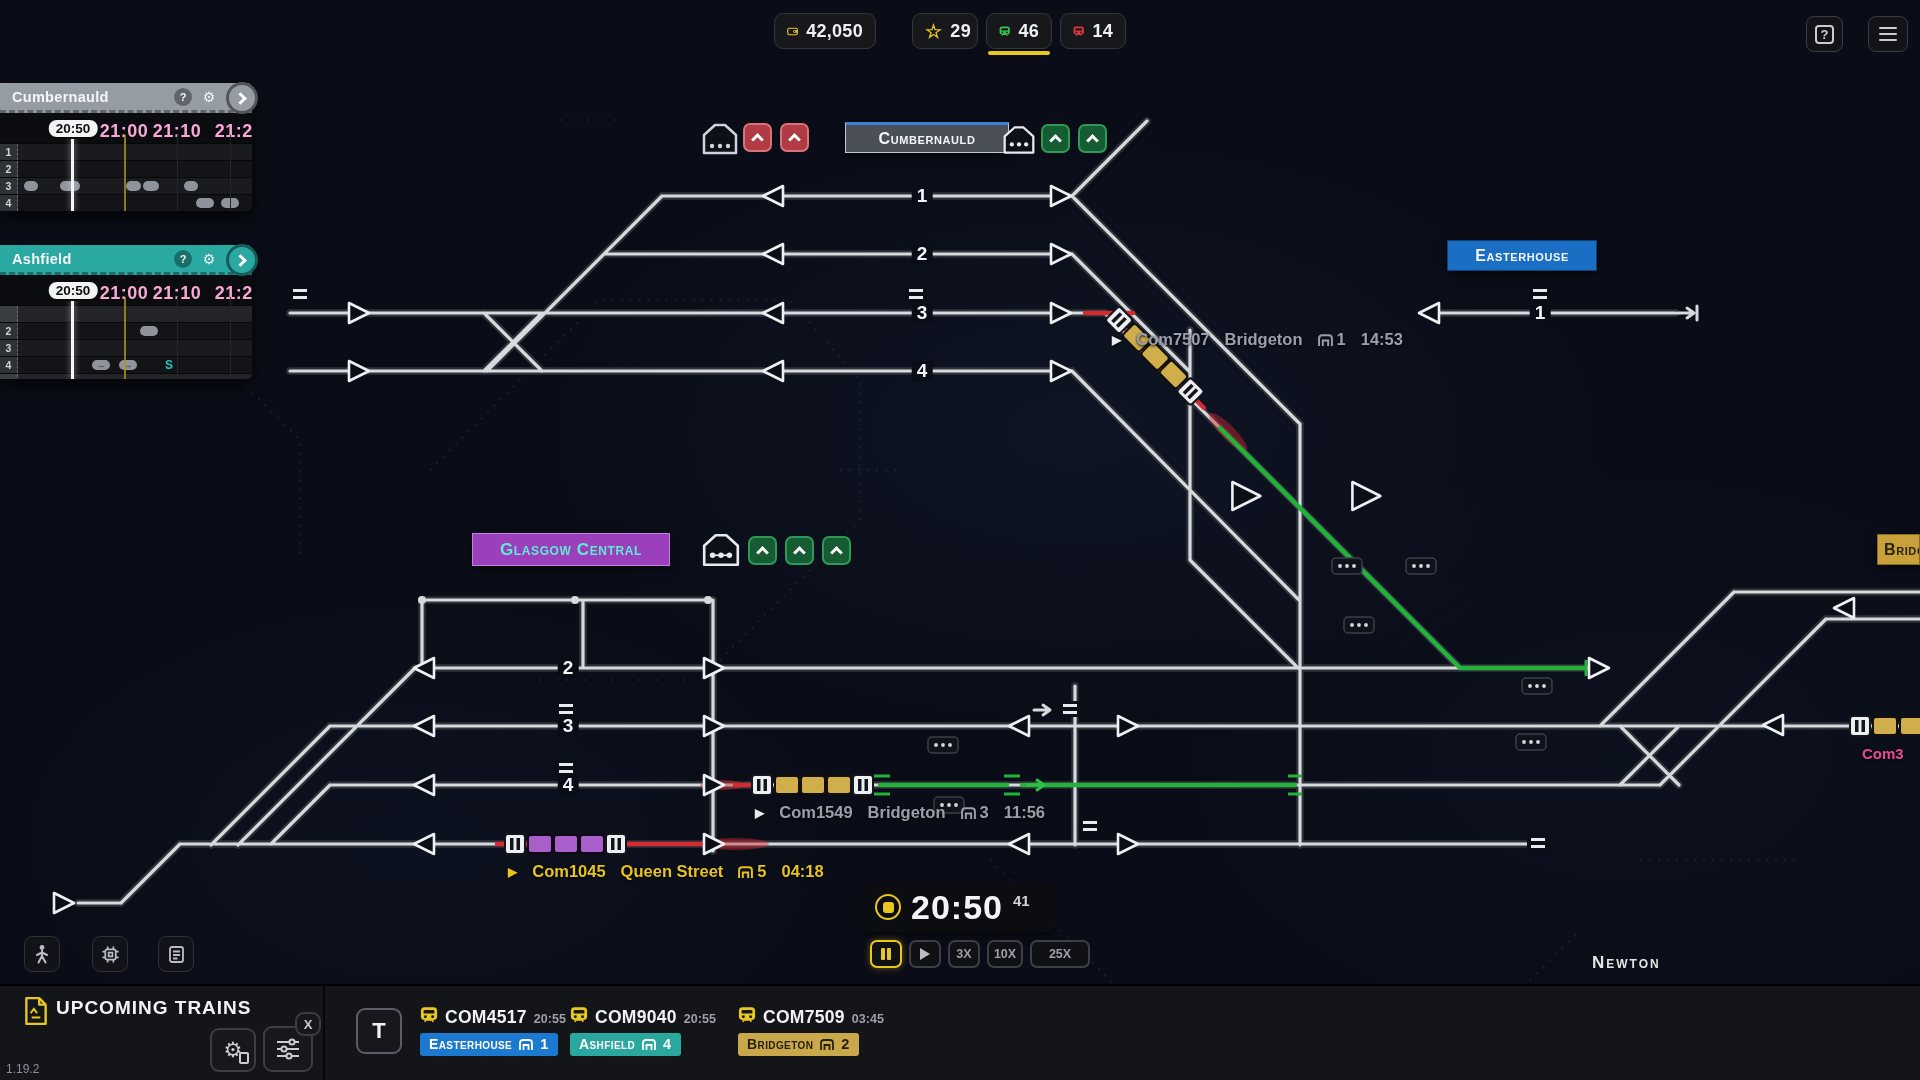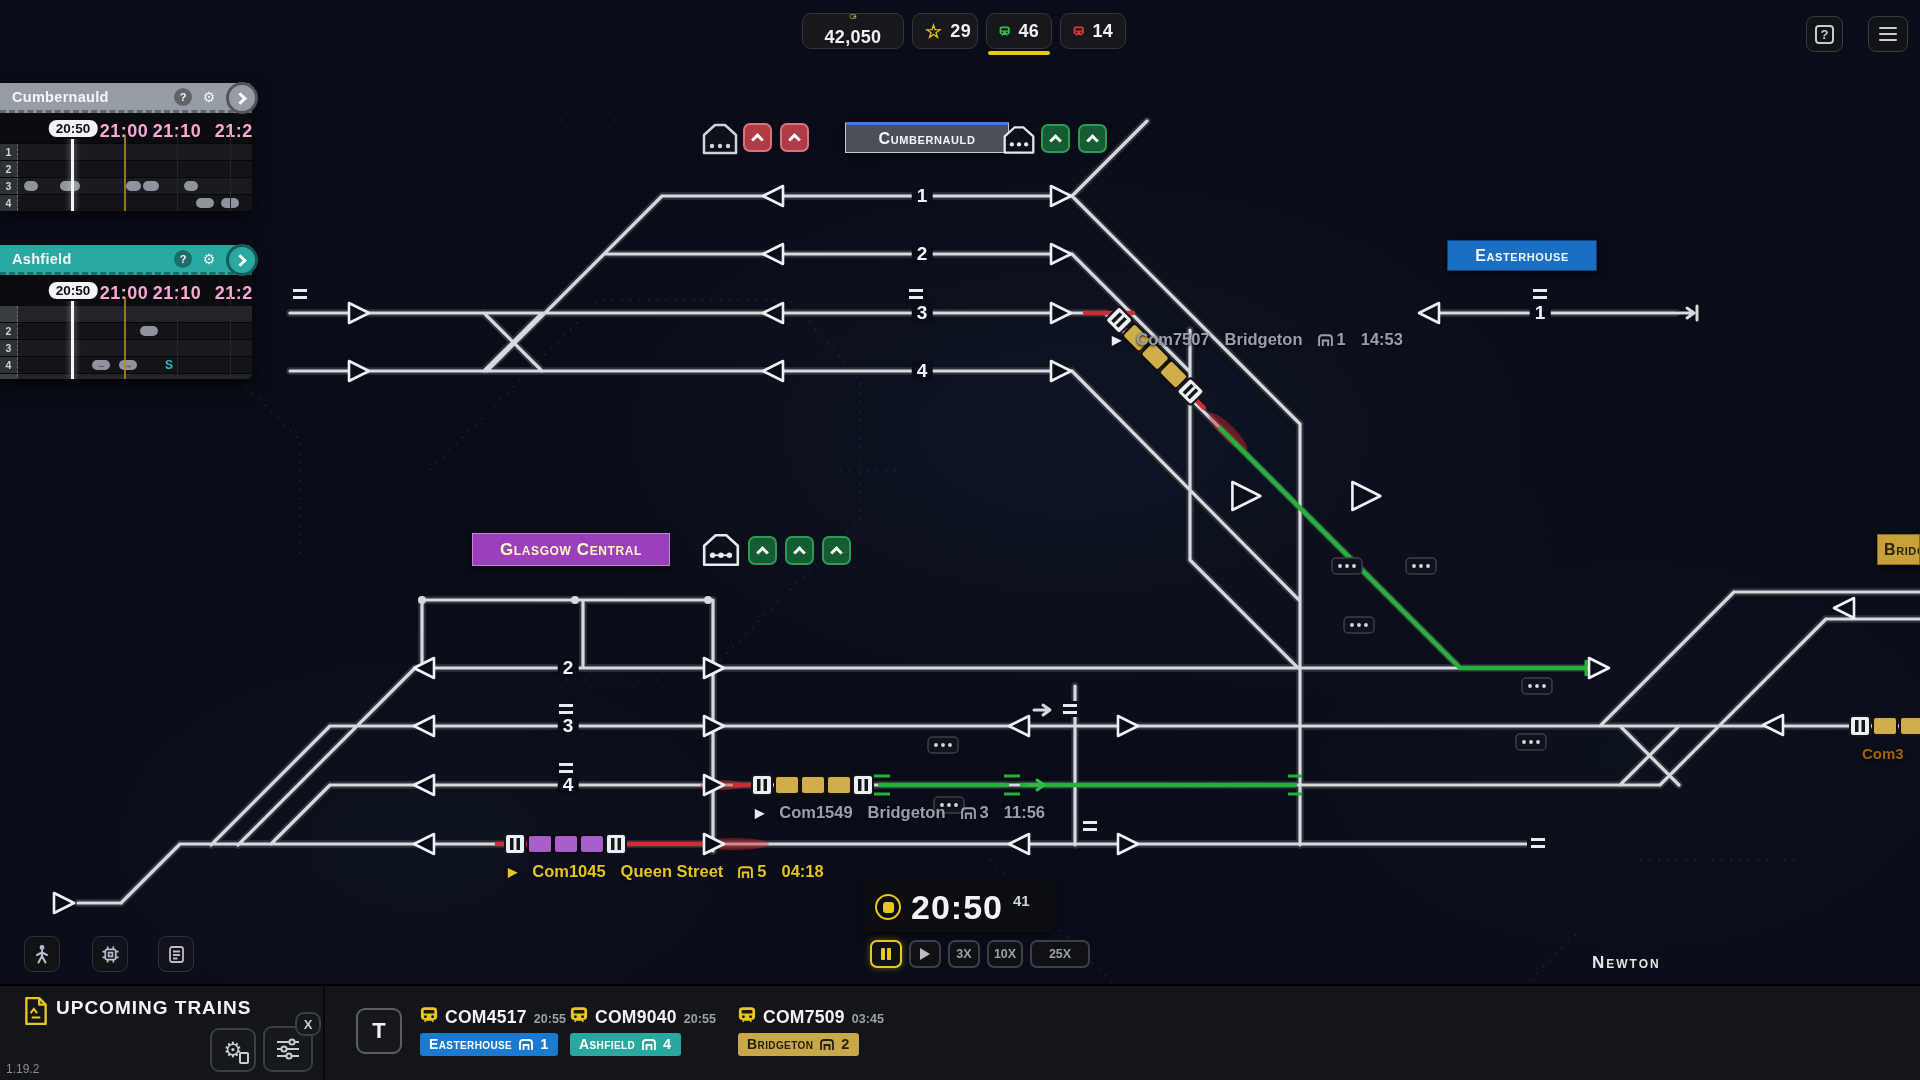--- a/index.html
+++ b/index.html
@@ -288,21 +288,21 @@
 <span class="pnum" style="left:922px;top:254px">2</span>
 <span class="pnum" style="left:922px;top:313px">3</span>
 <span class="pnum" style="left:922px;top:371px">4</span>
 <span class="pnum" style="left:568px;top:668px">2</span>
 <span class="pnum" style="left:568px;top:726px">3</span>
 <span class="pnum" style="left:568px;top:785px">4</span>
 <span class="pnum" style="left:1540px;top:313px">1</span>
 
 <div class="stlabel" style="left:845px;top:122px;width:164px;height:31px;background:#4a4f58;border:1.5px solid #c3c8d1;border-top:3px solid #3f7fd4;font-size:16px;color:#f4f6f9;">Cumbernauld</div>
 <div class="stlabel" style="left:1447px;top:240px;width:150px;height:31px;background:#1a6fc4;border:1.5px solid #0d3f7a;font-size:16px;color:#f4f6f9;">Easterhouse</div>
-<div class="stlabel" style="left:472px;top:533px;width:198px;height:33px;background:#9b3fbc;border:1.5px solid #c77fe0;font-size:17px;color:#fef9c3;">Glasgow Central</div>
+<div class="stlabel" style="left:472px;top:533px;width:198px;height:33px;background:#9b3fbc;border:1.5px solid #c77fe0;font-size:17px;color:#5eead4;">Glasgow Central</div>
 <div class="stlabel" style="left:1877px;top:534px;width:43px;height:31px;background:#c9a13b;border:1.5px solid #8a6c1e;font-size:16px;color:#2a2408;justify-content:flex-start;padding-left:6px;">Bridgeton</div>
 <div class="faded" style="left:1592px;top:953px;">Newton</div>
 
 <div class="trainlabel" style="left:1112px;top:330px;">
   <span class="tri">▶</span>
   <span>Com7507</span>
   <span>Bridgeton</span>
   <span class="plt">
       <svg width="15" height="13" viewBox="0 0 14 12" fill="none" stroke="currentColor" stroke-width="1.8">
         <path d="M1 12 V5 Q1 2 4 2 H10 Q13 2 13 5 V12 M4.5 12 V7 H9.5 V12"></path>
@@ -328,21 +328,21 @@
   <span>Com1045</span>
   <span>Queen Street</span>
   <span class="plt">
       <svg width="15" height="13" viewBox="0 0 14 12" fill="none" stroke="currentColor" stroke-width="1.8">
         <path d="M1 12 V5 Q1 2 4 2 H10 Q13 2 13 5 V12 M4.5 12 V7 H9.5 V12"></path>
       </svg>
       <span>5</span>
     </span>
   <span>04:18</span>
 </div>
-<div class="trainlabel" style="left:1862px;top:745px;font-size:15px;color:#a16207;">
+<div class="trainlabel" style="left:1862px;top:745px;font-size:15px;color:#ec4899;">
   <span>Com3</span>
 </div>
 
 <svg class="depot" style="left:700px;top:120px;" width="40" height="38" viewBox="0 0 40 38">
   <path d="M4 15 L15 5 H25 L36 15 V33 H4 Z" fill="#0d1018" stroke="#cfd3da" stroke-width="2.5" stroke-linejoin="round"></path>
   <circle cx="12" cy="26" r="2.2" fill="#cfd3da"></circle>
     <circle cx="20" cy="26" r="2.2" fill="#cfd3da"></circle>
     <circle cx="28" cy="26" r="2.2" fill="#cfd3da"></circle>
 </svg>
 <div class="chevbtn red" style="left:743px;top:123px;">
@@ -373,21 +373,21 @@
 <div class="chevbtn green" style="left:748px;top:536px;">
     <i class="chev u"></i>
   </div>
 <div class="chevbtn green" style="left:785px;top:536px;">
     <i class="chev u"></i>
   </div>
 <div class="chevbtn green" style="left:822px;top:536px;">
     <i class="chev u"></i>
   </div>
 
-<div class="pill" style="left:802px;width:102px;flex-direction:column;">
+<div class="pill" style="left:774px;width:102px;">
   <svg width="22" height="17" viewBox="0 0 22 17">
       <rect x="1.5" y="2" width="19" height="13" rx="3" fill="none" stroke="#e8c81e" stroke-width="2.2"></rect>
       <path d="M13 6 H20.5 V11 H13 Q11 8.5 13 6 Z" fill="#e8c81e"></path>
       <circle cx="15" cy="8.5" r="1.3" fill="#17181c"></circle>
     </svg>
   <span>42,050</span>
 </div>
 <div class="pill" style="left:912px;width:66px;">
   <span style="color:#e8c81e;font-size:19px;line-height:1;">☆</span>
   <span>29</span>

